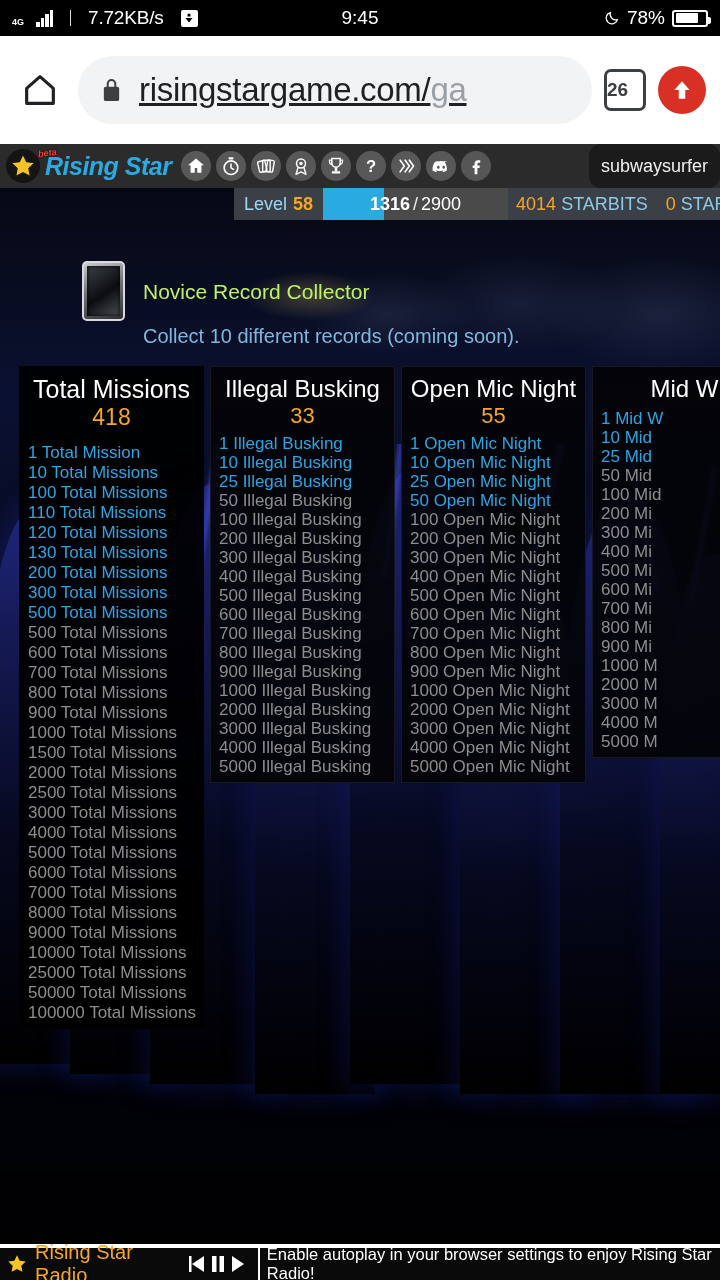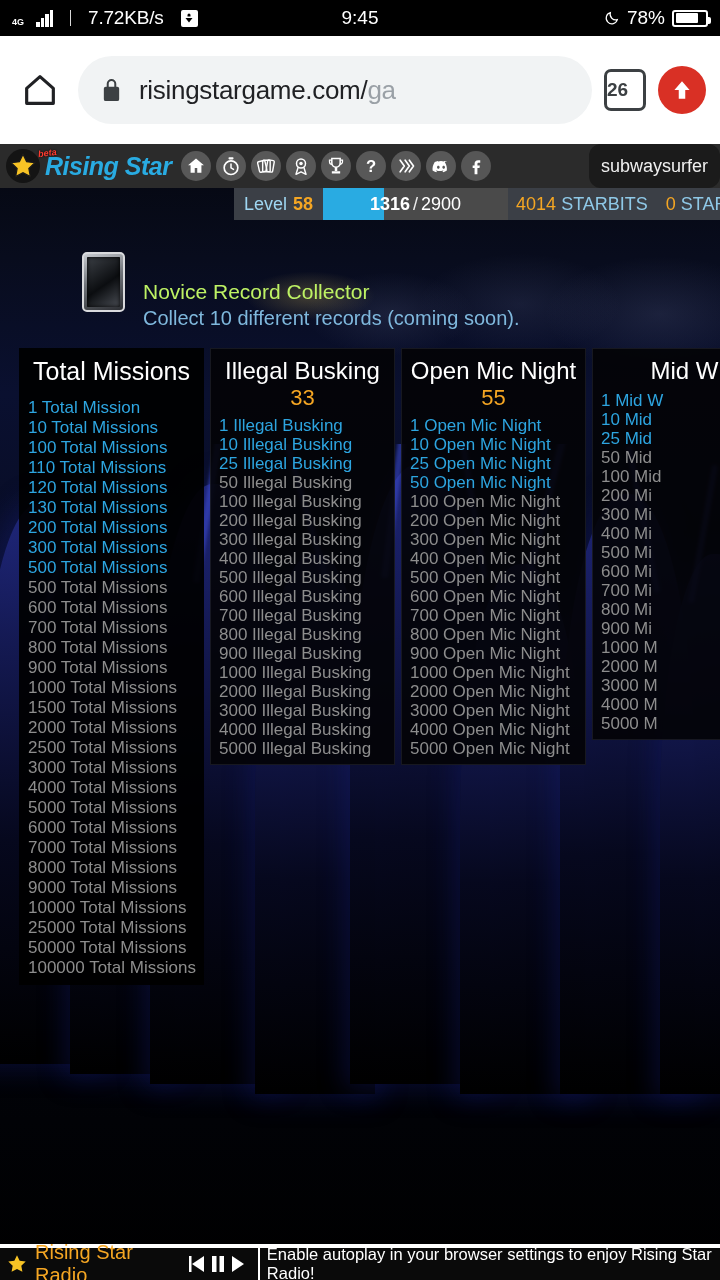--- a/index.html
+++ b/index.html
@@ -43,21 +43,21 @@
     height: 108px; background:#fff; display:flex; align-items:center;
     padding: 0 14px; gap: 12px;
   }
   .home-btn { width:52px; height:52px; display:flex; align-items:center; justify-content:center;}
   .home-btn svg { width:40px; height:40px; }
   .omnibox {
     flex:1; height:68px; background:#f1f3f4; border-radius:34px;
     display:flex; align-items:center; padding:0 22px; gap:16px; overflow:hidden;
   }
   .lock svg { width:23px; height:27px; display:block; }
-  .url { font-size: 26px; color:#202124; white-space:nowrap; letter-spacing:-0.3px; }
+  .url { font-size: 33px; color:#202124; white-space:nowrap; letter-spacing:-0.3px;text-decoration:underline; }
   .url .dim { color:#9aa0a6; }
   .tabs-btn {
     width:42px; height:42px; border:3px solid #3c4043; border-radius:7px;
     display:flex; align-items:center; justify-content:flex-start;
     font-size:19px; font-weight:bold; color:#3c4043;
   }
   .menu-btn {
     width:48px; height:48px; border-radius:50%; background:#d93025;
     display:flex; align-items:center; justify-content:center;
   }
@@ -158,21 +158,21 @@
     background: linear-gradient(160deg,#c9ccd1,#6f7379 45%,#2c2e33);
     border:2px solid #d9dadd; padding:3px;
     display:flex; align-items:center; justify-content:center;
   }
   .ach-thumb i {
     display:block; width:100%; height:100%; border-radius:1px;
     background: linear-gradient(145deg,#3b3f45,#0b0d10 55%,#4a4e55);
     box-shadow: inset 0 0 4px #000;
   }
   .ach-title { font-size:21px; color:#bef264; line-height:1.15; font-weight:normal;margin-top:46px; }
-  .ach-sub { font-size:20px; color:#7fb8dd; line-height:1.2; margin-top:2px; }
+  .ach-sub { font-size:20px; color:#7fb8dd; line-height:1.2; margin-top:20px; }
 
   
   .cards {
     position:relative; z-index:3; display:flex; gap:6px;
     padding-left:19px; margin-top:8px; align-items:flex-start;
   }
   .card {
     flex:none; width:185px; background:rgba(3,3,6,.9);
     border:1px solid rgba(90,95,115,.22); padding:8px 0 6px 0;
   }
@@ -379,20 +379,21 @@
         </div>
       <div>
         <div class="ach-title">Novice Record Collector</div>
         <div class="ach-sub">Collect 10 different records (coming soon).</div>
       </div>
     </div>
 
     <div class="cards" id="cards">
         <div class="card first">
           <div class="card-title">Total Missions</div>
+          <div class="card-count">418</div>
           <ul>
             <li class="done">1 Total Mission</li>
             <li class="done">10 Total Missions</li>
             <li class="done">100 Total Missions</li>
             <li class="done">110 Total Missions</li>
             <li class="done">120 Total Missions</li>
             <li class="done">130 Total Missions</li>
             <li class="done">200 Total Missions</li>
             <li class="done">300 Total Missions</li>
             <li class="done">500 Total Missions</li>

